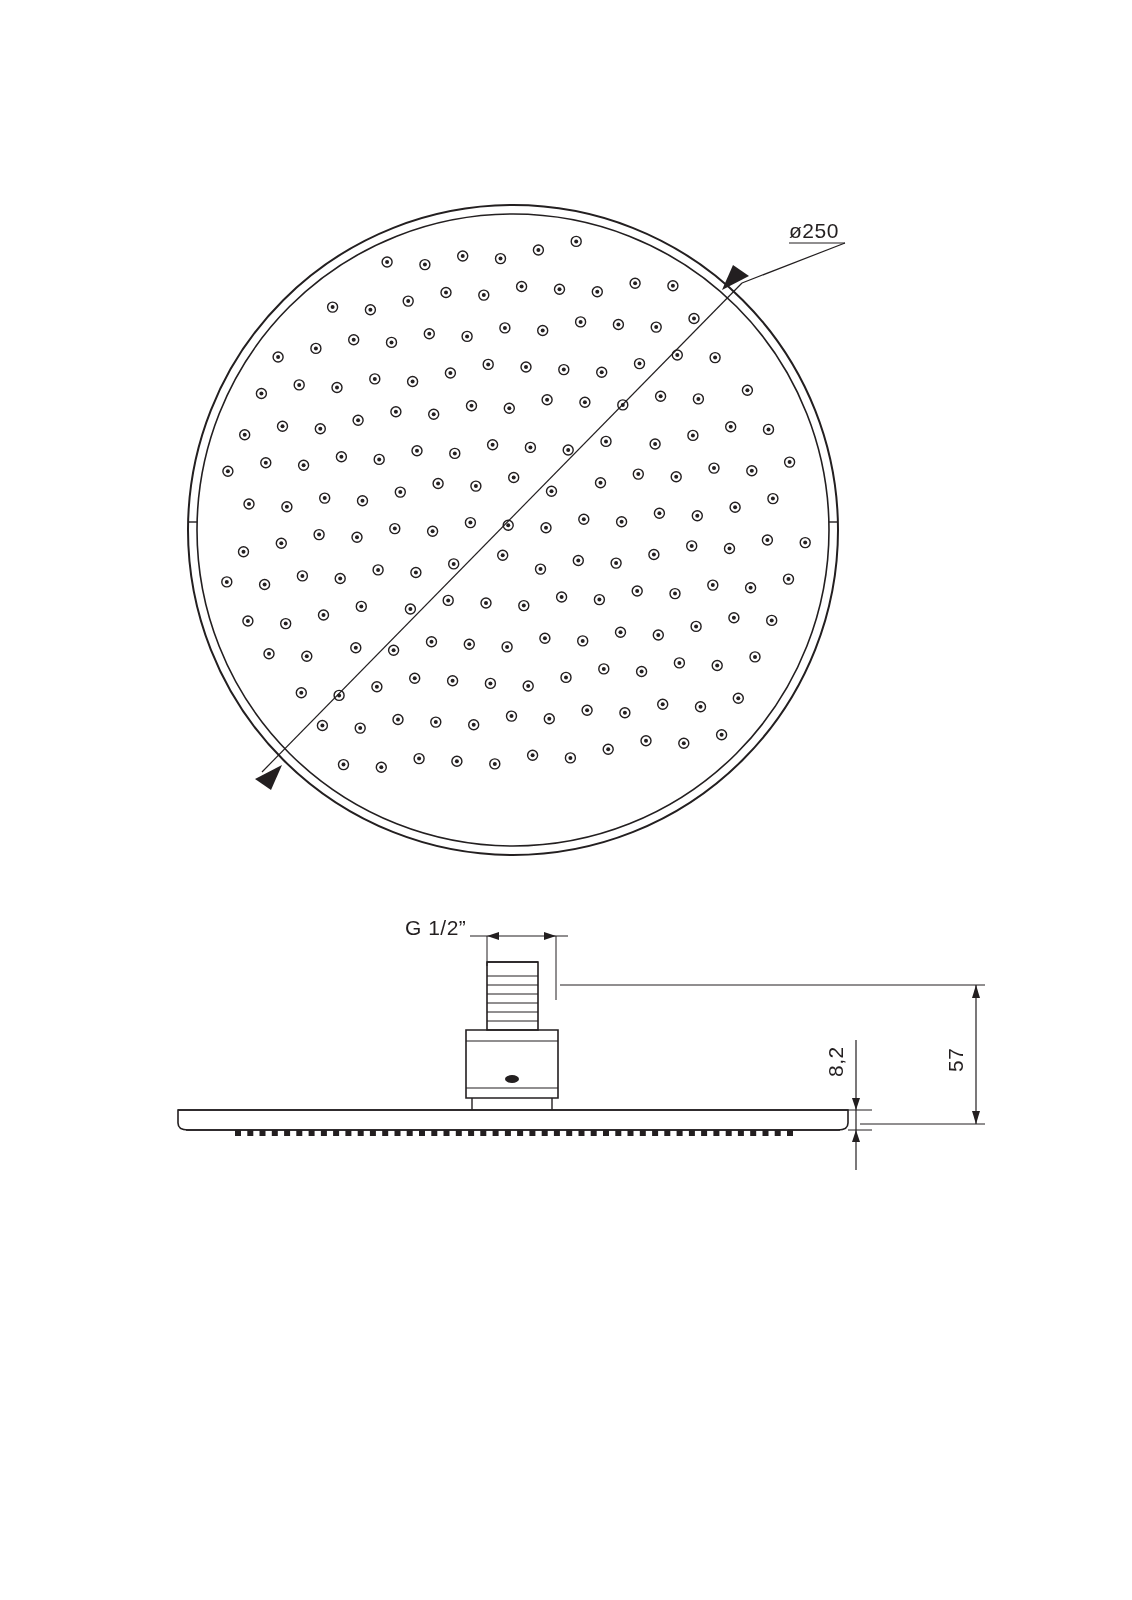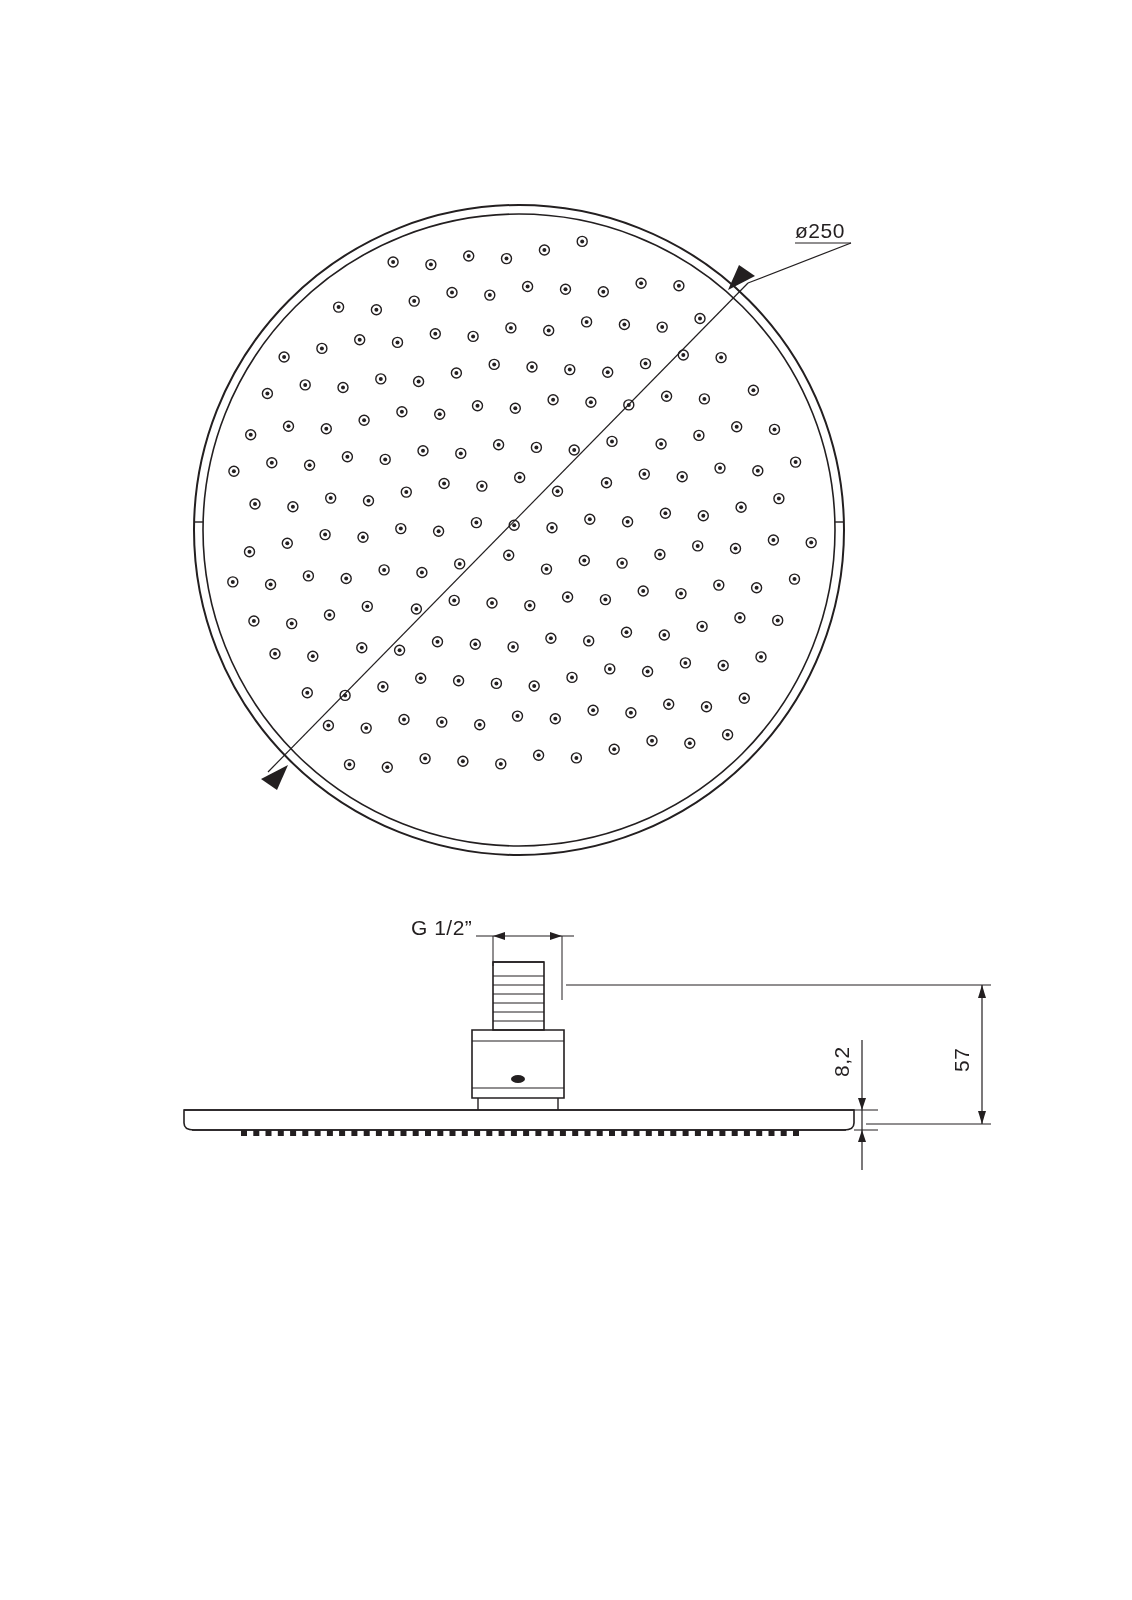--- a/index.html
+++ b/index.html
@@ -12,21 +12,20 @@
     height: 1600px;
     font-family: "Liberation Sans", sans-serif;
     color: #231f20;
     overflow: hidden;
   }
   #sheet {
     position: relative;
     width: 984px;
     height: 1600px;
     background: #ffffff;
-    margin-left: 6px;
   }
   #drawing {
     position: absolute;
     left: 0;
     top: 0;
   }
   .dim-text {
     font-family: "Liberation Sans", sans-serif;
     font-size: 21px;
     fill: #231f20;

